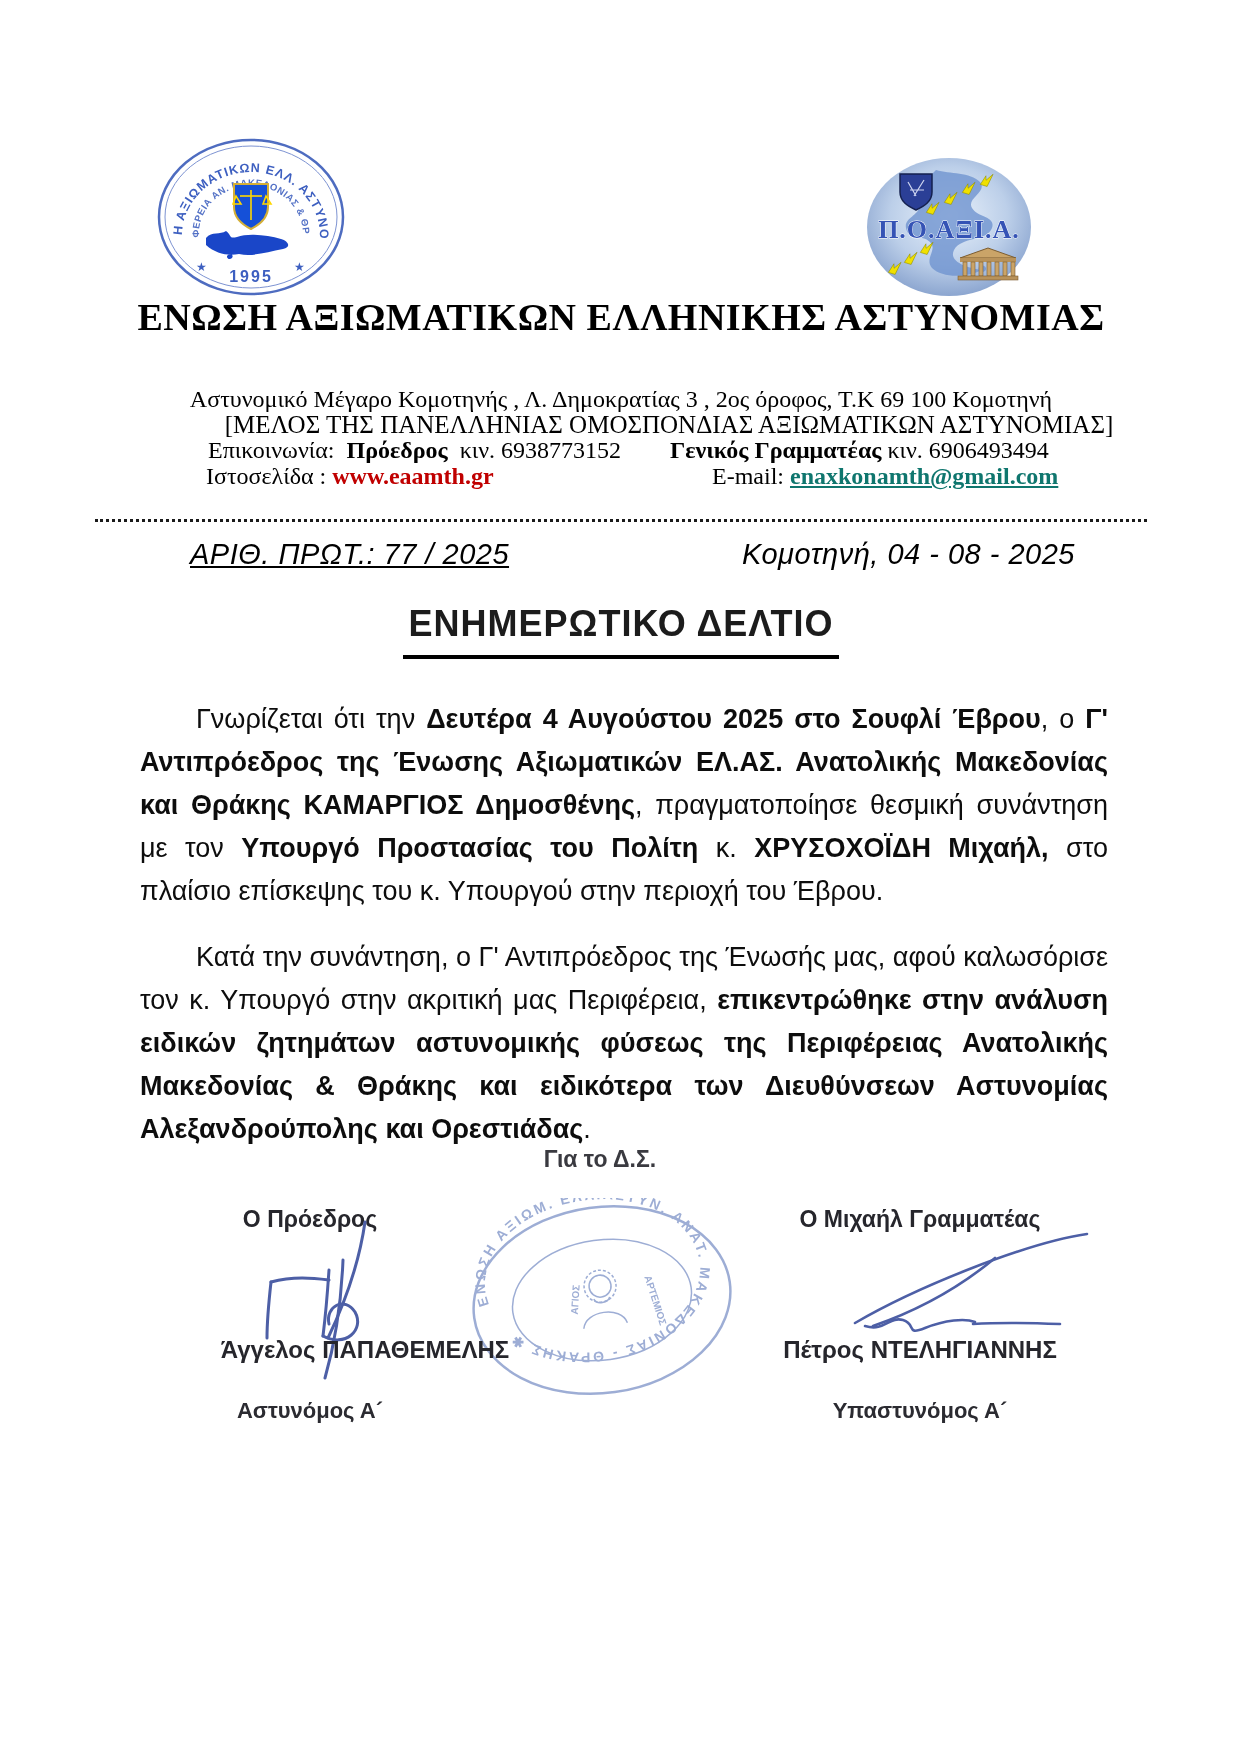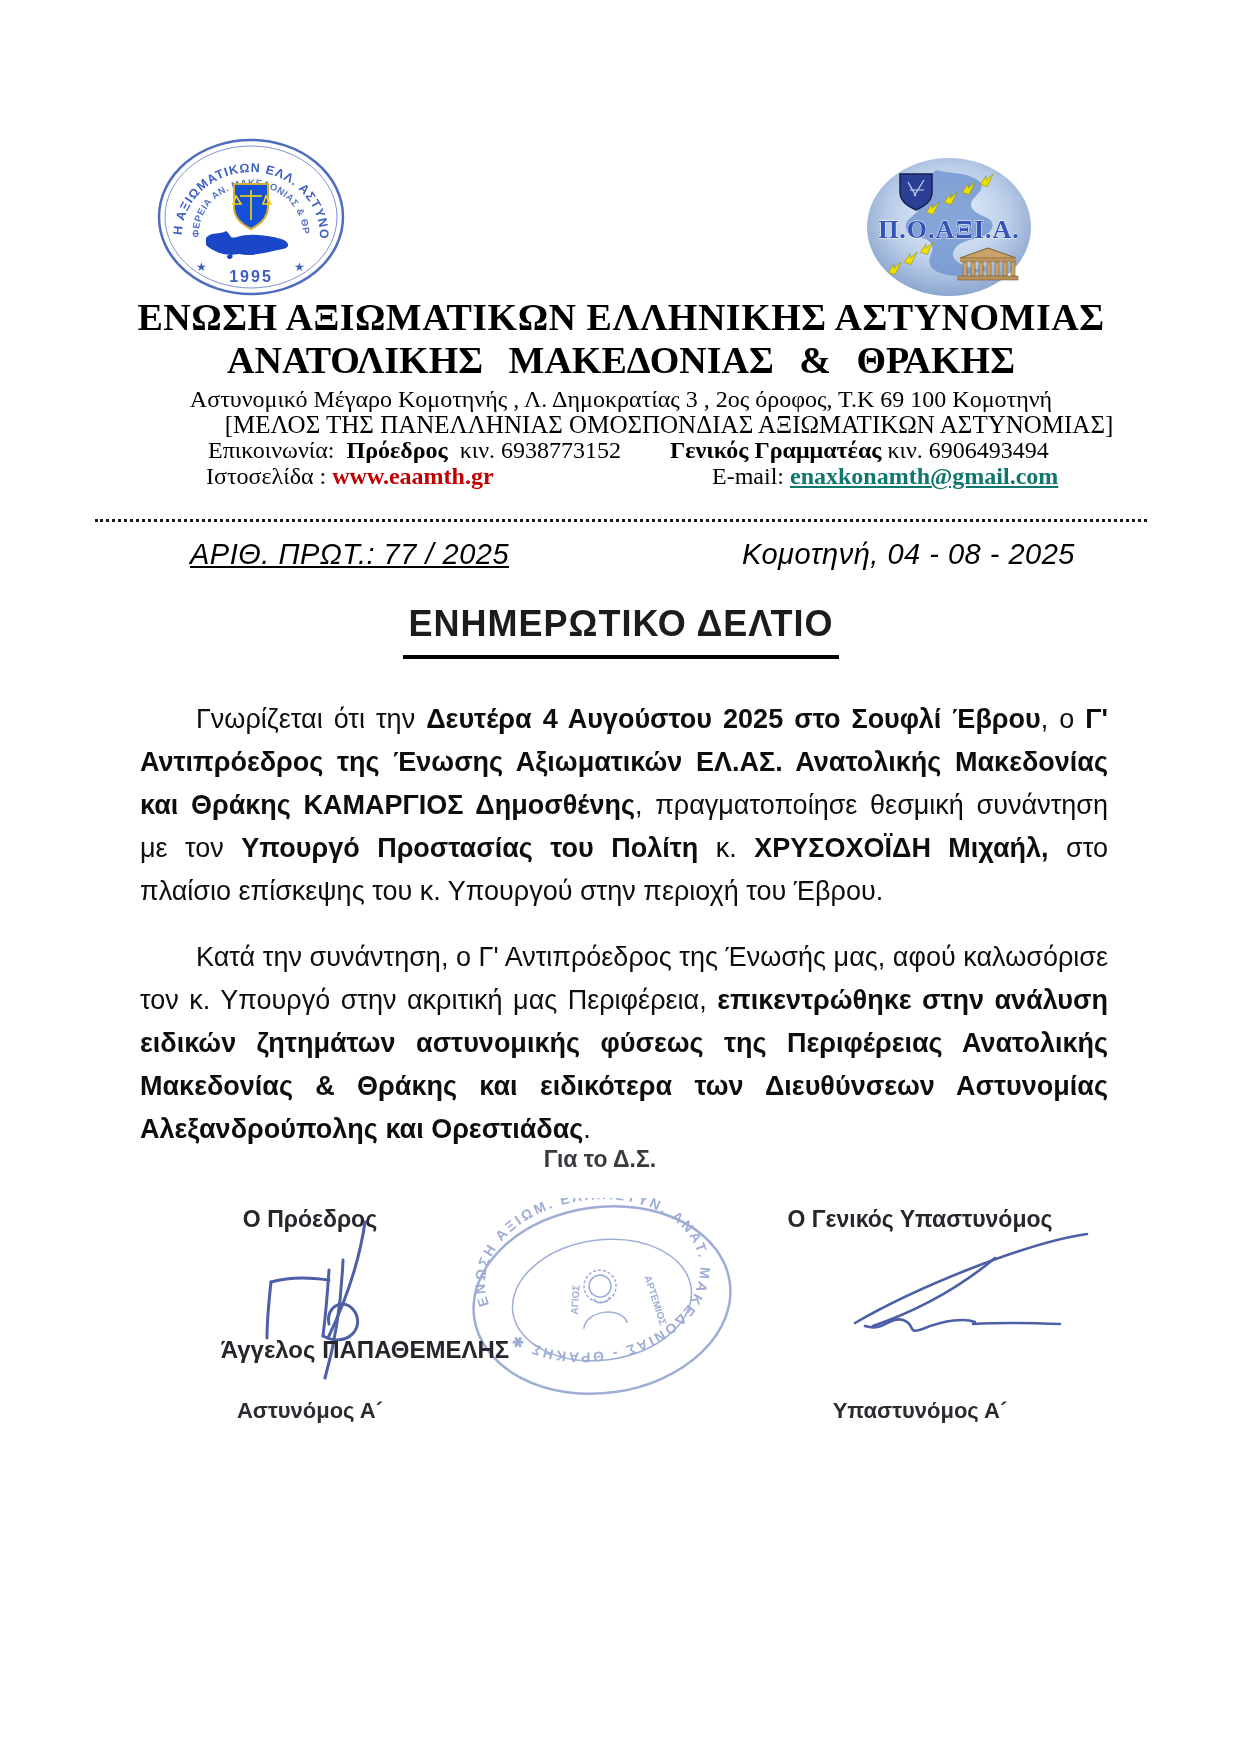--- a/index.html
+++ b/index.html
@@ -141,21 +141,20 @@
           <rect x="131" y="106" width="4" height="14"></rect>
           <rect x="139" y="106" width="4" height="14"></rect>
           <rect x="147" y="106" width="4" height="14"></rect>
         </g>
         <rect x="94" y="120" width="60" height="4" fill="#b8925a" stroke="#7c5c30" stroke-width=".6"></rect>
       </g>
     </svg>
   </div>
 
   <div class="abs org1 center">ΕΝΩΣΗ ΑΞΙΩΜΑΤΙΚΩΝ ΕΛΛΗΝΙΚΗΣ ΑΣΤΥΝΟΜΙΑΣ</div>
-  <div class="abs org2 center">ΑΝΑΤΟΛΙΚΗΣ ΜΑΚΕΔΟΝΙΑΣ &amp; ΘΡΑΚΗΣ</div>
   <div class="abs addr center">Αστυνομικό Μέγαρο Κομοτηνής , Λ. Δημοκρατίας 3 , 2ος όροφος, Τ.Κ 69 100 Κομοτηνή</div>
   <div class="abs member center">[ΜΕΛΟΣ ΤΗΣ ΠΑΝΕΛΛΗΝΙΑΣ ΟΜΟΣΠΟΝΔΙΑΣ ΑΞΙΩΜΑΤΙΚΩΝ ΑΣΤΥΝΟΜΙΑΣ]</div>
 
   <div class="abs contact-left"><span>Επικοινωνία:</span>&nbsp; <span class="b">Πρόεδρος</span>&nbsp; <span>κιν. 6938773152</span></div>
   <div class="abs contact-right"><span class="b">Γενικός Γραμματέας</span> <span>κιν. 6906493494</span></div>
 
   <div class="abs web-left"><span>Ιστοσελίδα :</span> <a class="url">www.eaamth.gr</a></div>
   <div class="abs web-right"><span>E-mail:</span> <a class="email">enaxkonamth@gmail.com</a></div>
 
   <div class="abs divider"></div>
@@ -167,21 +166,21 @@
     <span class="headline">ΕΝΗΜΕΡΩΤΙΚΟ ΔΕΛΤΙΟ</span>
   </div>
 
   <p class="abs bodytext p1"><span class="ind"></span><span>Γνωρίζεται ότι την </span><b>Δευτέρα 4 Αυγούστου 2025 στο Σουφλί Έβρου</b><span>, ο </span><b>Γ' Αντιπρόεδρος της Ένωσης Αξιωματικών ΕΛ.ΑΣ. Ανατολικής Μακεδονίας και Θράκης ΚΑΜΑΡΓΙΟΣ Δημοσθένης</b><span>, πραγματοποίησε θεσμική συνάντηση με τον </span><b>Υπουργό Προστασίας του Πολίτη</b><span> κ. </span><b>ΧΡΥΣΟΧΟΪΔΗ Μιχαήλ,</b><span> στο πλαίσιο επίσκεψης του κ. Υπουργού στην περιοχή του Έβρου.</span></p>
 
   <p class="abs bodytext p2"><span class="ind"></span><span>Κατά την συνάντηση, ο Γ' Αντιπρόεδρος της Ένωσής μας, αφού καλωσόρισε τον κ. Υπουργό στην ακριτική μας Περιφέρεια, </span><b>επικεντρώθηκε στην ανάλυση ειδικών ζητημάτων αστυνομικής φύσεως της Περιφέρειας Ανατολικής Μακεδονίας &amp; Θράκης και ειδικότερα των Διευθύνσεων Αστυνομίας Αλεξανδρούπολης και Ορεστιάδας</b><span>.</span></p>
 
   <div class="abs forboard">Για το Δ.Σ.</div>
 
   <div class="abs sig-role pres-role">Ο Πρόεδρος</div>
-  <div class="abs sig-role sec-role">Ο Γενικός Υπαστυνόμος</div>
+  <div class="abs sig-role sec-role">Ο Μιχαήλ Γραμματέας</div>
 
   <div class="abs sig-ink-left">
     <svg width="200" height="160" viewBox="0 0 200 160">
       <g fill="none" stroke="#4d5fa6" stroke-width="3" stroke-linecap="round">
         <path d="M132,2 C128,30 118,70 95,118"></path>
         <path d="M110,40 C108,90 100,130 92,158"></path>
         <path d="M38,62 C36,80 34,102 34,118"></path>
         <path d="M38,62 C60,56 80,58 96,60"></path>
         <path d="M96,50 C94,80 92,100 90,116"></path>
         <path d="M90,116 C112,128 132,110 122,92 C112,76 92,86 96,104"></path>
@@ -218,16 +217,17 @@
           <path d="M118,128 C122,110 158,110 162,128"></path>
           <path d="M132,100 C134,106 146,106 148,100"></path>
         </g>
         <text x="108" y="118" font-family="Liberation Sans, sans-serif" font-size="10" font-weight="700" fill="#8095c8" stroke="none" transform="rotate(-78 108 112)">ΑΓΙΟΣ</text>
         <text x="164" y="74" font-family="Liberation Sans, sans-serif" font-size="10" font-weight="700" fill="#8095c8" stroke="none" transform="rotate(80 168 92)">ΑΡΤΕΜΙΟΣ</text>
       </g>
     </svg>
   </div>
 
   <div class="abs sig-name pres-name">Άγγελος ΠΑΠΑΘΕΜΕΛΗΣ</div>
+  <div class="abs sig-name sec-name">Πέτρος ΝΤΕΛΗΓΙΑΝΝΗΣ</div>
   <div class="abs sig-rank pres-rank">Αστυνόμος Α´</div>
   <div class="abs sig-rank sec-rank">Υπαστυνόμος Α´</div>
 
 </div>
 
 </body></html>

